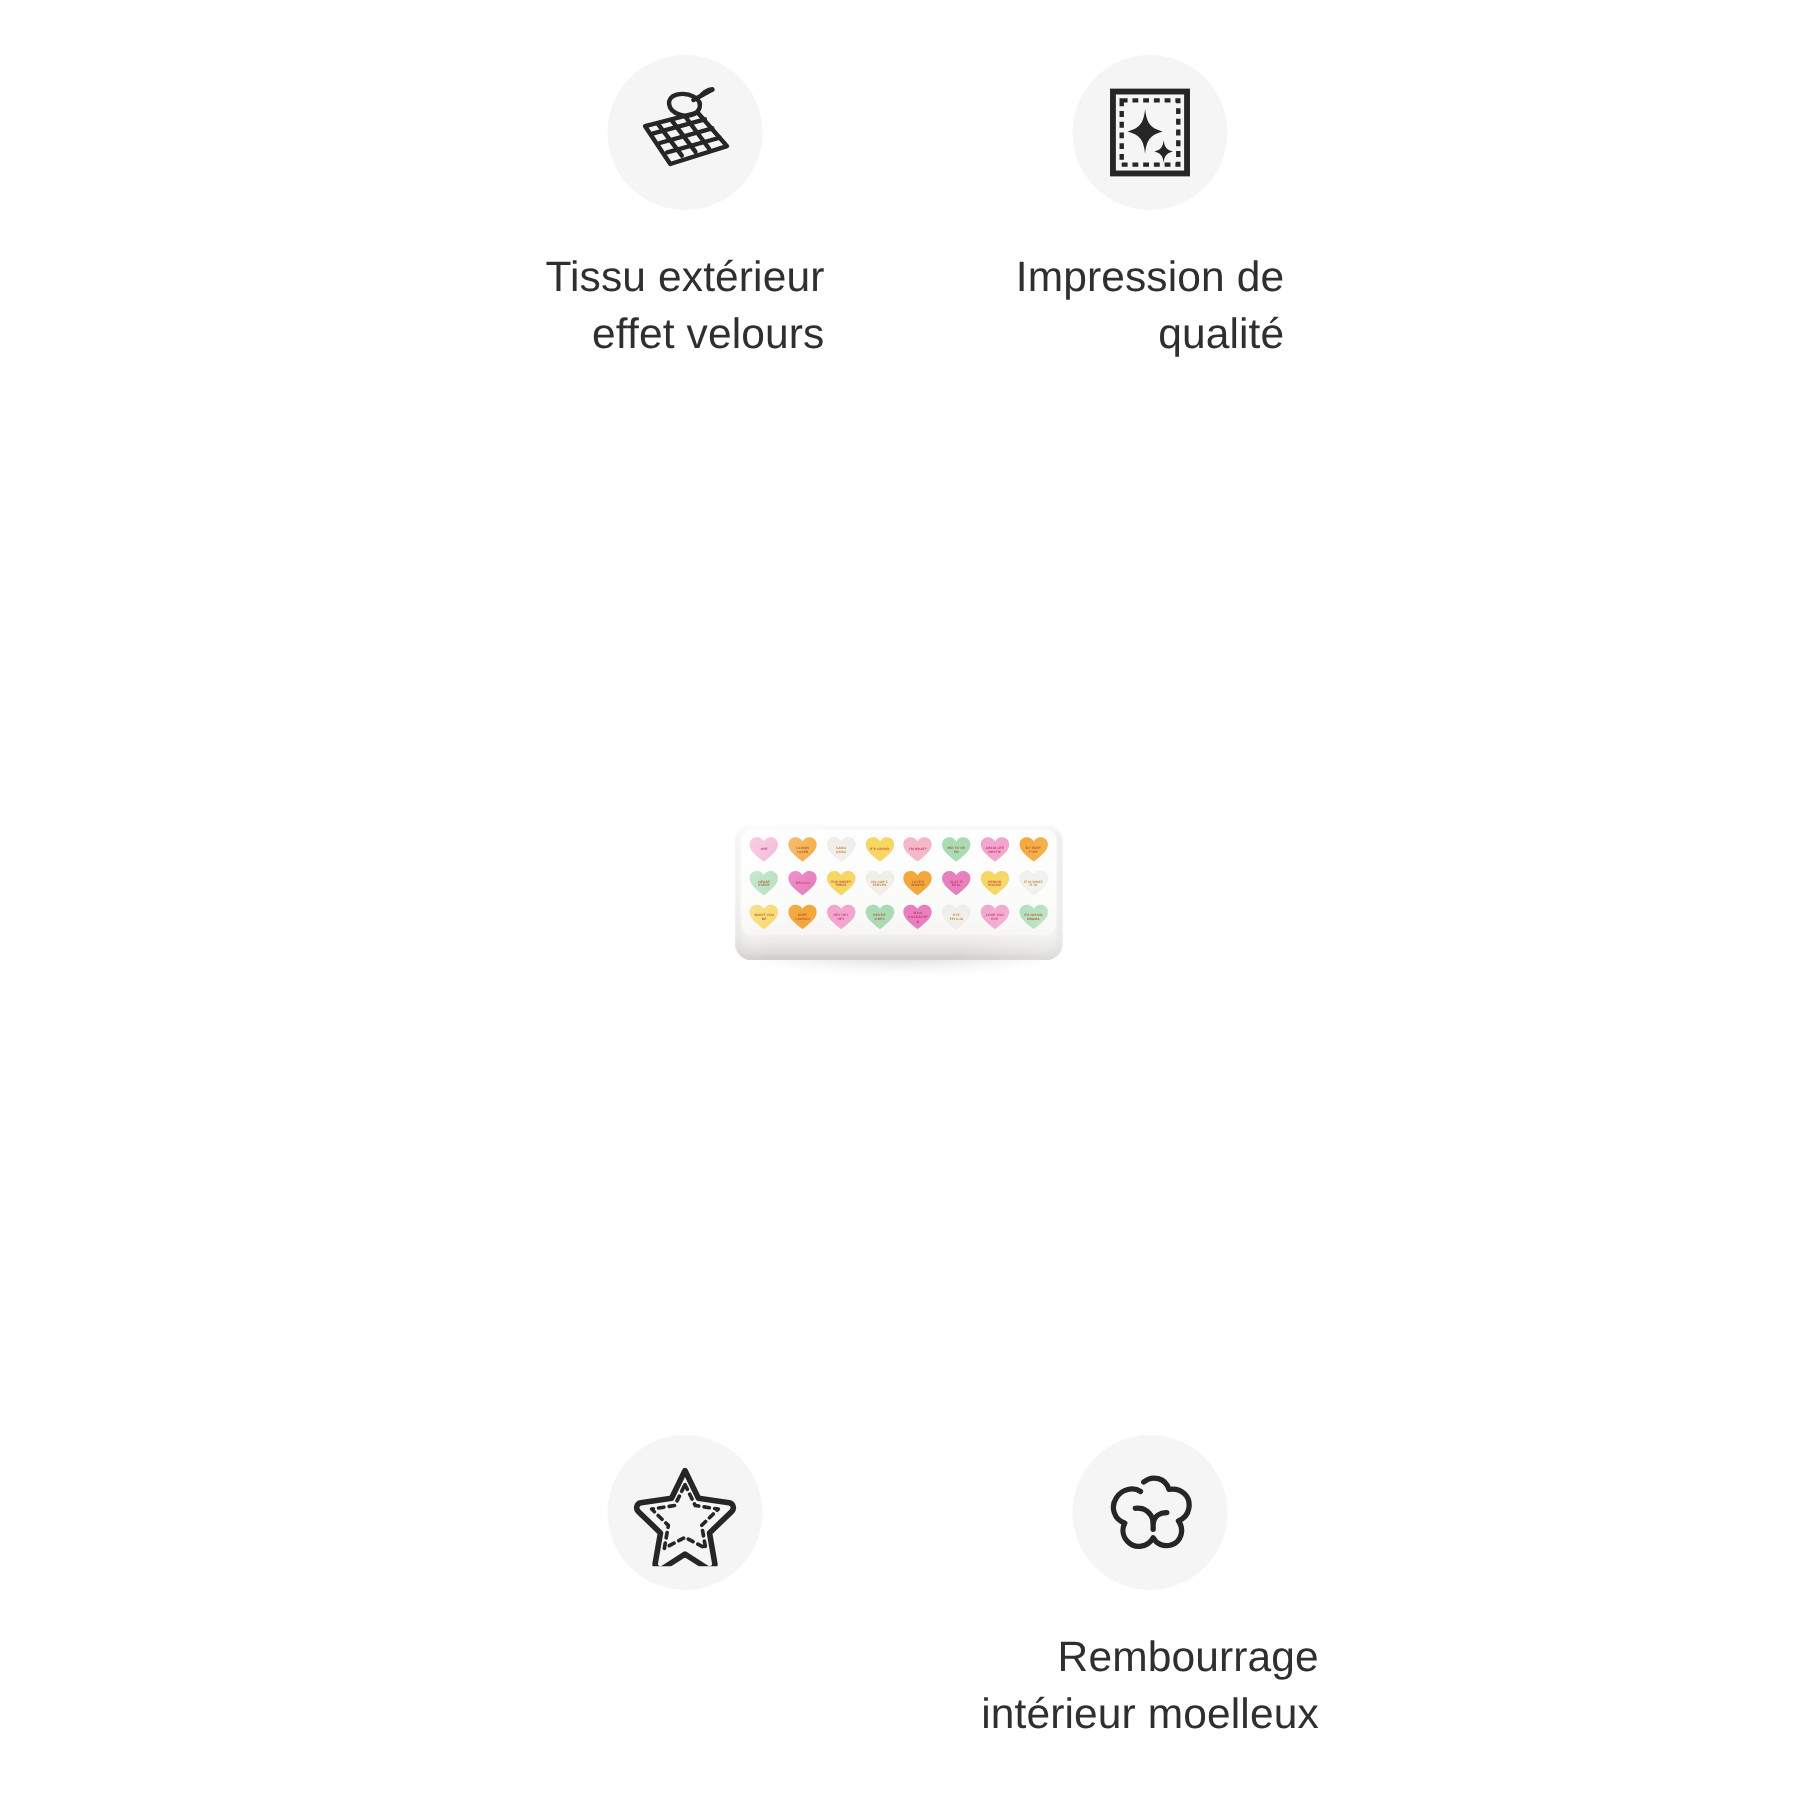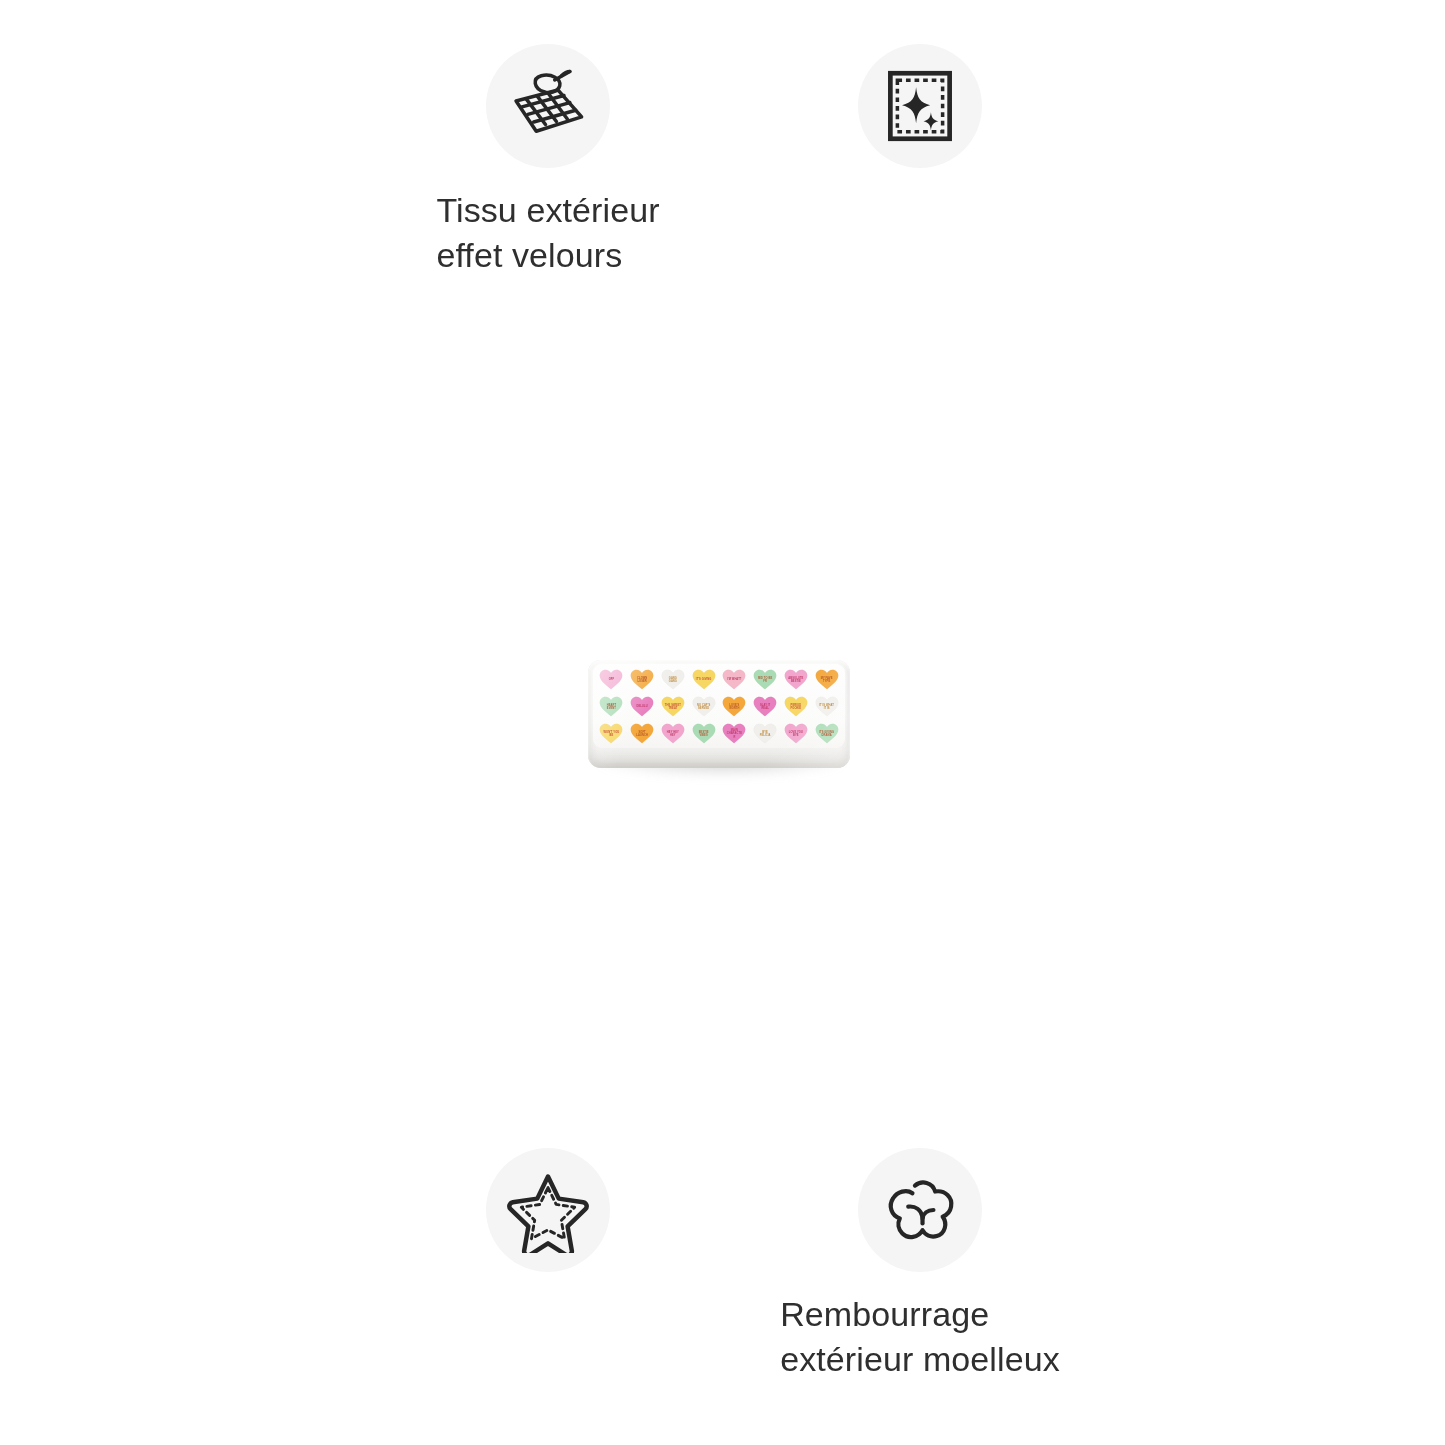--- a/index.html
+++ b/index.html
@@ -26,25 +26,25 @@
   .feature-icon-circle {
     width: 124px;
     height: 124px;
     border-radius: 50%;
     background: #f5f5f5;
     display: flex;
     align-items: center;
     justify-content: center;
   }
   .feature-label {
-    margin-top: 20px;
+    margin-top: 32px;
     font-size: 34px;
     line-height: 1.32;
     color: #2f2f2f;
-    text-align: left;
+    text-align: right;
     font-weight: 400;
     letter-spacing: 0.1px;
     white-space: pre-line;
   }
 
   
   #feature-fabric   { left: 383px;  top: 44px; }
   #feature-print    { left: 755px;  top: 44px; }
   
   #feature-shape    { left: 383px;  top: 1148px; }
@@ -189,20 +189,22 @@
   <div class="feature-icon-circle">
     <span>
       <svg class="icon-svg" width="78" height="78" viewBox="0 0 100 100" fill="none">
         <rect x="12" y="8" width="76" height="84" stroke="#262626" stroke-width="6"></rect>
         <rect x="21" y="17" width="58" height="66" stroke="#262626" stroke-width="4.5" stroke-dasharray="6 5"></rect>
         <path d="M45 26 C46.5 40 50 45.5 63 49 C50 52.5 46.5 58 45 72 C43.5 58 40 52.5 27 49 C40 45.5 43.5 40 45 26 Z" fill="#262626"></path>
         <path d="M64 58 C64.9 65 66.8 67.8 73.5 69.5 C66.8 71.2 64.9 74 64 81 C63.1 74 61.2 71.2 54.5 69.5 C61.2 67.8 63.1 65 64 58 Z" fill="#262626"></path>
       </svg>
     </span>
   </div>
+  <div class="feature-label">Impression de
+qualité</div>
 </div>
 
 <div id="product-image">
   <div class="product-shadow"></div>
   <div class="product-body">
     <div class="product-face"></div>
     <div class="hearts-grid" id="hearts-grid">
         <div class="heart">
           <svg class="shape" viewBox="0 0 24 21">
             <path d="M12 20.2 C4.2 14.4 0.7 10.6 0.7 6.6 C0.7 3.2 3.3 0.8 6.5 0.8 C8.9 0.8 10.9 2.1 12 4.1 C13.1 2.1 15.1 0.8 17.5 0.8 C20.7 0.8 23.3 3.2 23.3 6.6 C23.3 10.6 19.8 14.4 12 20.2 Z" fill="#f2a6cd" stroke="rgba(0,0,0,0.06)" stroke-width="0.4"></path>
@@ -374,14 +376,14 @@
                  C83 66 80 78 70 81 C63 83 56 80 53 74
                  C48 83 36 85 29 78 C24 73 23 66 26 60
                  C16 57 12 45 18 36 C23 28 34 25 41 30"></path>
         <path d="M36 46 C45 45 51 50 53 58"></path>
         <path d="M66 50 C59 50 54 54 53 60"></path>
         <path d="M53 56 L53 66"></path>
       </svg>
     </span>
   </div>
   <div class="feature-label">Rembourrage
-extérieur moelleux</div>
+intérieur moelleux</div>
 </div>
 
 </body></html>

